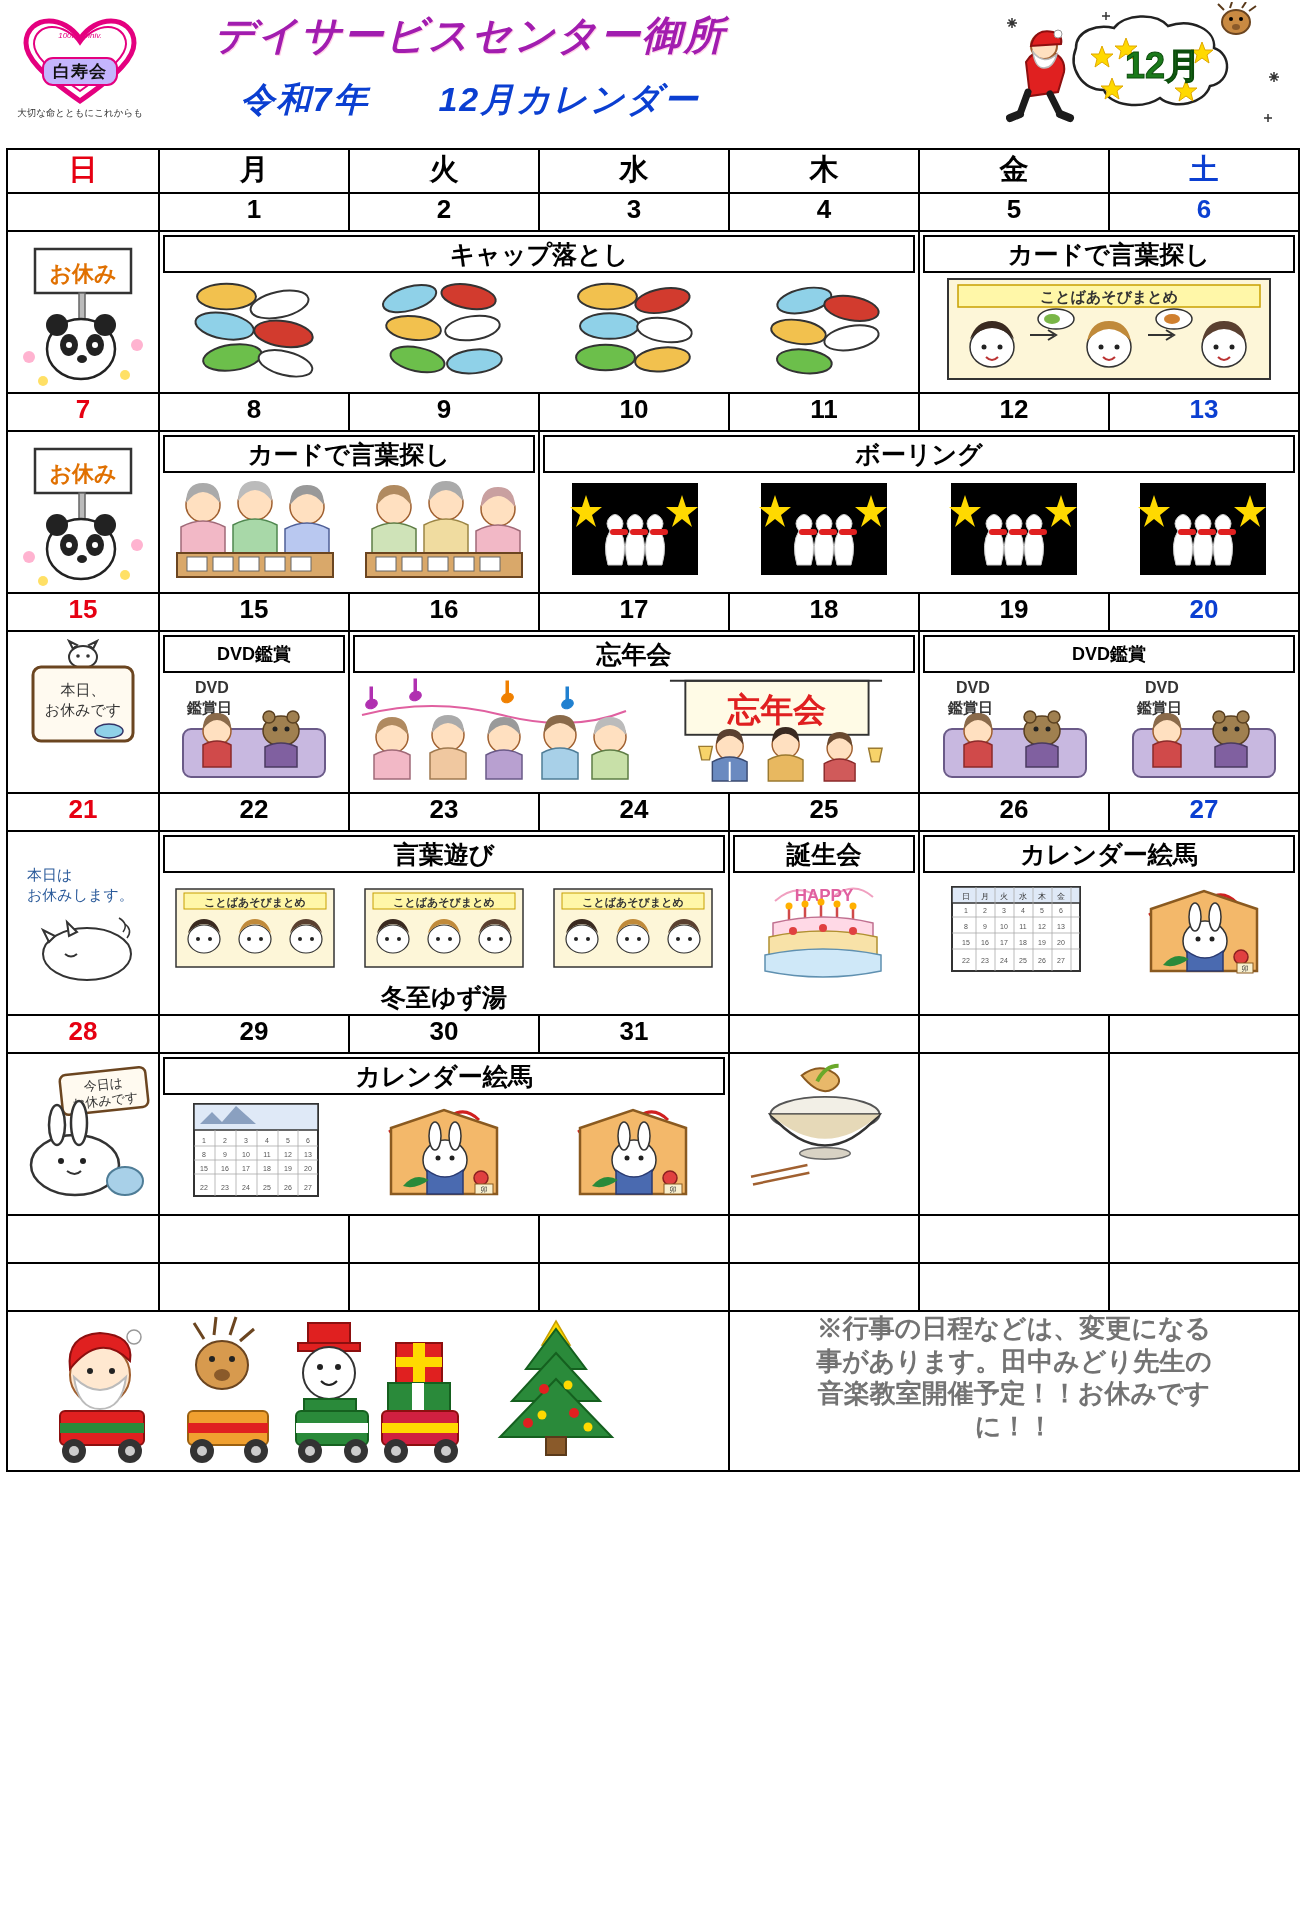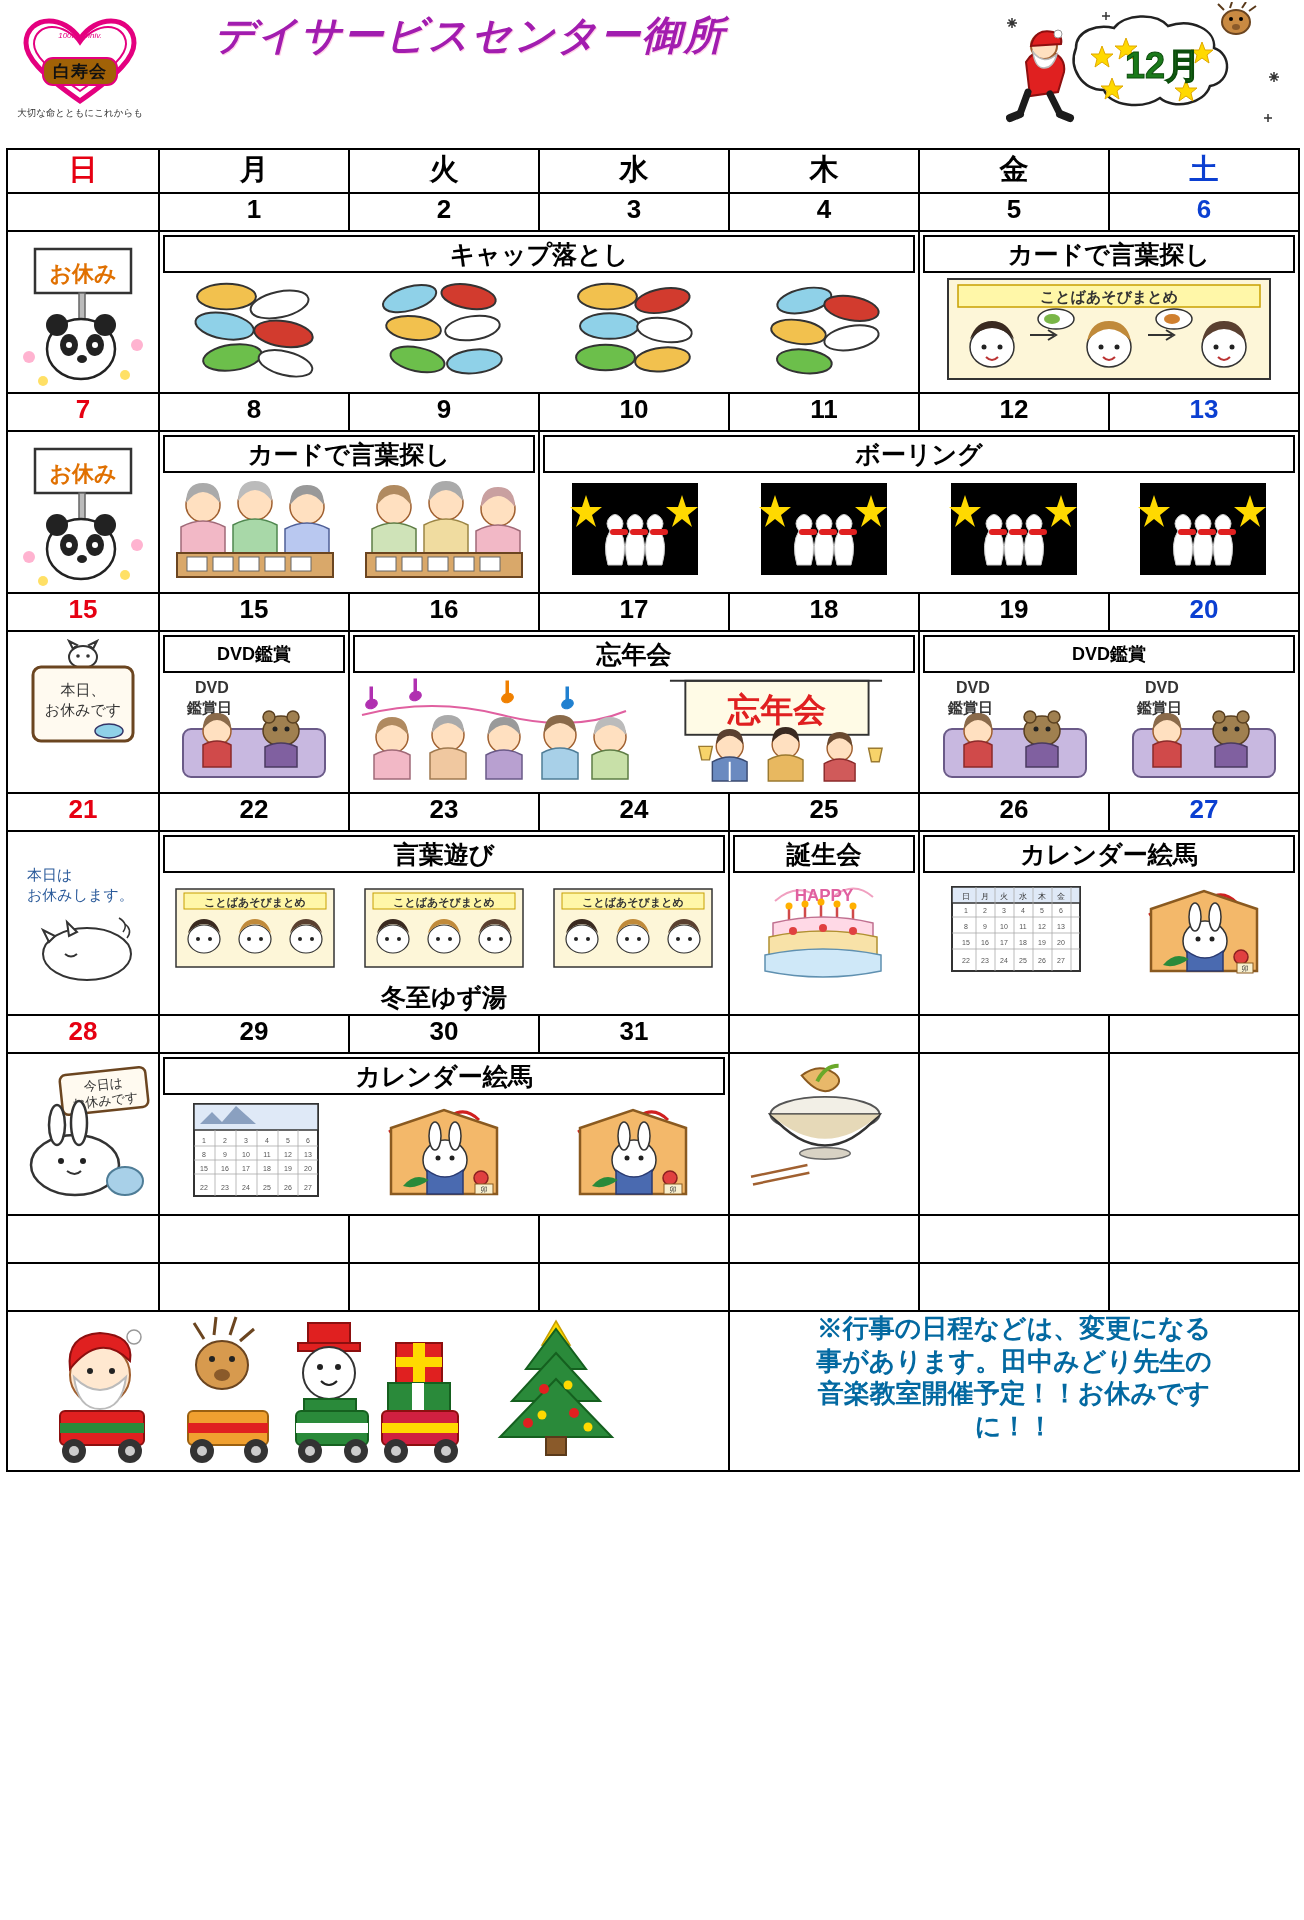--- a/index.html
+++ b/index.html
@@ -28,21 +28,21 @@
     display: flex; flex-direction: column; align-items: center; justify-content: center;
   }
   .logo-heart {
     position: relative;
     width: 120px; height: 88px;
   }
   .logo-heart svg { display:block; }
   .logo-badge {
     position: absolute;
     left: 50%; top: 40px; transform: translateX(-50%);
-    background: #a16207;
+    background: #c4b5fd;
     border: 2px solid #e4007f;
     border-radius: 11px;
     padding: 1px 9px;
     font-size: 17px;
     font-weight: bold;
     color: #111;
     white-space: nowrap;
     letter-spacing: 1px;
   }
   .logo-anniv {
@@ -163,21 +163,21 @@
 
   
   .foot-left { height: 160px; }
   .foot-right {
     height: 160px;
     padding: 8px 10px;
     font-size: 26px;
     font-weight: bold;
     line-height: 1.25;
     text-align: center;
-    color: #0369a1;
+    color: #737373;
   }
   .foot-art { display:flex; align-items:center; justify-content: flex-start; height:100%; }
 
   .note-line { display:block; }
 </style>
 </head>
 <body>
 
 <div id="page">
 
@@ -190,20 +190,25 @@
           <path d="M60 74 C26 50 14 38 14 27 C14 16 23 10 32 10 C42 10 53 16 60 27 C67 16 78 10 88 10 C97 10 106 16 106 27 C106 38 94 50 60 74 Z" fill="#ffffff" stroke="#e4007f" stroke-width="2"></path>
         </svg>
         <div class="logo-anniv">100th Anniv.</div>
         <div class="logo-badge">白寿会</div>
       </div>
       <div class="logo-tag">大切な命とともにこれからも</div>
     </div>
 
     <div class="title-block">
       <div class="title-main">デイサービスセンター御所</div>
+      <div class="title-sub">
+        <span>令和7年</span>
+        <span class="sub-gap"></span>
+        <span>12月カレンダー</span>
+      </div>
     </div>
 
     <div class="santa-art">
       <svg width="290" height="140" viewBox="0 0 290 140">
 
         <g stroke="#5a3a1a" fill="none" stroke-width="2">
           <path d="M218 8 l-6 -6 M224 6 l2 -6 M236 6 l4 -6 M243 9 l7 -5"></path>
         </g>
         <ellipse cx="230" cy="20" rx="14" ry="12" fill="#c98a42" stroke="#6b4520" stroke-width="2"></ellipse>
         <circle cx="225" cy="17" r="2" fill="#000"></circle>

